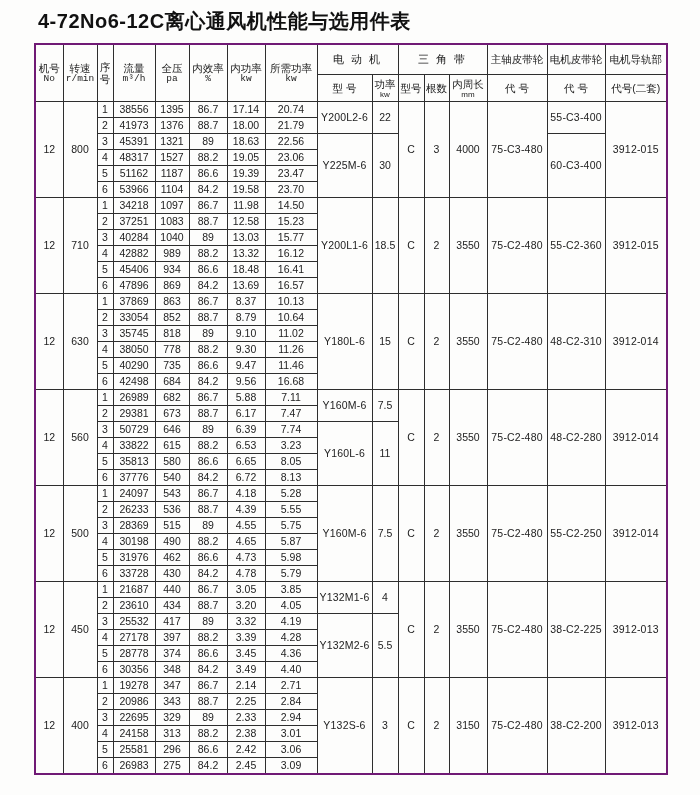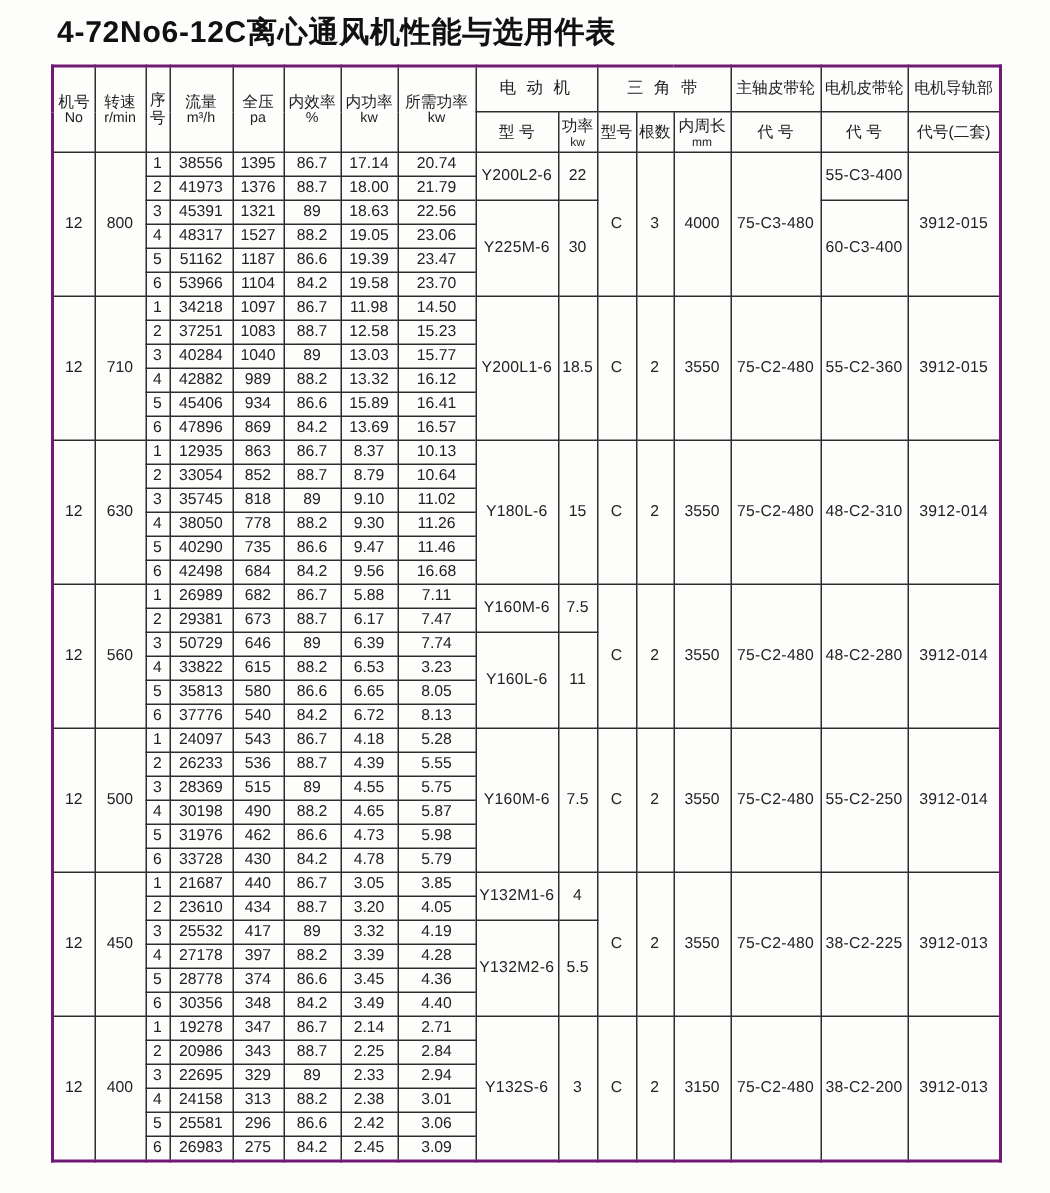--- a/index.html
+++ b/index.html
@@ -6,21 +6,21 @@
     font-family:"Liberation Sans","DejaVu Sans",sans-serif;}
   .page{width:700px;height:795px;box-sizing:border-box;padding:6px 0 0 34px;overflow:hidden;}
   h1.title{font-size:20px;font-weight:bold;margin:2px 0 8px 4px;letter-spacing:0.5px;color:#111;}
   table.perf{border-collapse:collapse;table-layout:fixed;width:634px;border:2px solid #701a75;}
   th,td{border:1px solid #2e2e2e;text-align:center;vertical-align:middle;
     padding:0;overflow:hidden;white-space:nowrap;color:#222;}
   thead th{font-weight:normal;font-size:10.5px;line-height:1.15;}
   thead tr.h1 th{height:29px;}
   thead tr.h2 th{height:26px;}
   .twoline .l1{display:block;font-size:10.5px;}
-  .twoline .l2{display:block;font-size:9.5px;}
+  .twoline .l2{display:block;font-size:9.5px;font-family:Liberation Mono, monospace;}
   .small-unit{display:block;font-size:8px;line-height:7px;}
   .grp-label{font-size:11px;letter-spacing:2px;}
   tbody td{height:15px;font-size:10.5px;line-height:15px;}
   td.num{font-size:10.5px;}
   td.code{font-size:10.5px;letter-spacing:0.2px;}
 </style>
 </head>
 <body>
 
 <div class="page">
@@ -204,36 +204,36 @@
           <td class="num">989</td>
           <td class="num">88.2</td>
           <td class="num">13.32</td>
           <td class="num">16.12</td>
         </tr>
         <tr>
           <td class="num">5</td>
           <td class="num">45406</td>
           <td class="num">934</td>
           <td class="num">86.6</td>
-          <td class="num">15.89</td>
+          <td class="num">18.48</td>
           <td class="num">16.41</td>
         </tr>
         <tr>
           <td class="num">6</td>
           <td class="num">47896</td>
           <td class="num">869</td>
           <td class="num">84.2</td>
           <td class="num">13.69</td>
           <td class="num">16.57</td>
         </tr>
         <tr>
           <td class="num" rowspan="6">12</td>
           <td class="num" rowspan="6">630</td>
           <td class="num">1</td>
-          <td class="num">12935</td>
+          <td class="num">37869</td>
           <td class="num">863</td>
           <td class="num">86.7</td>
           <td class="num">8.37</td>
           <td class="num">10.13</td>
           <td class="code" rowspan="6">Y180L-6</td>
           <td class="num" rowspan="6">15</td>
           <td class="num" rowspan="6">C</td>
           <td class="num" rowspan="6">2</td>
           <td class="num" rowspan="6">3550</td>
           <td class="code" rowspan="6">75-C2-480</td>

